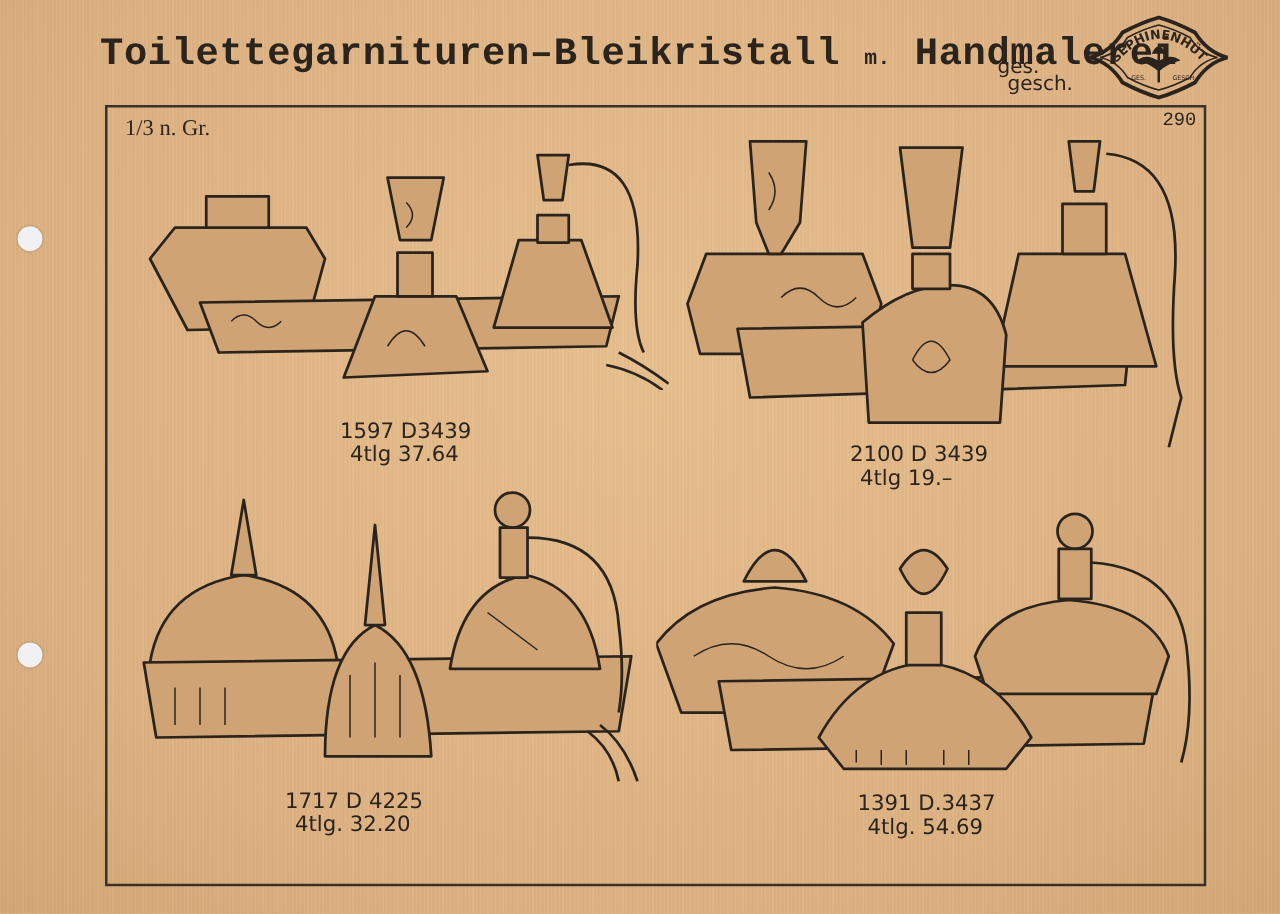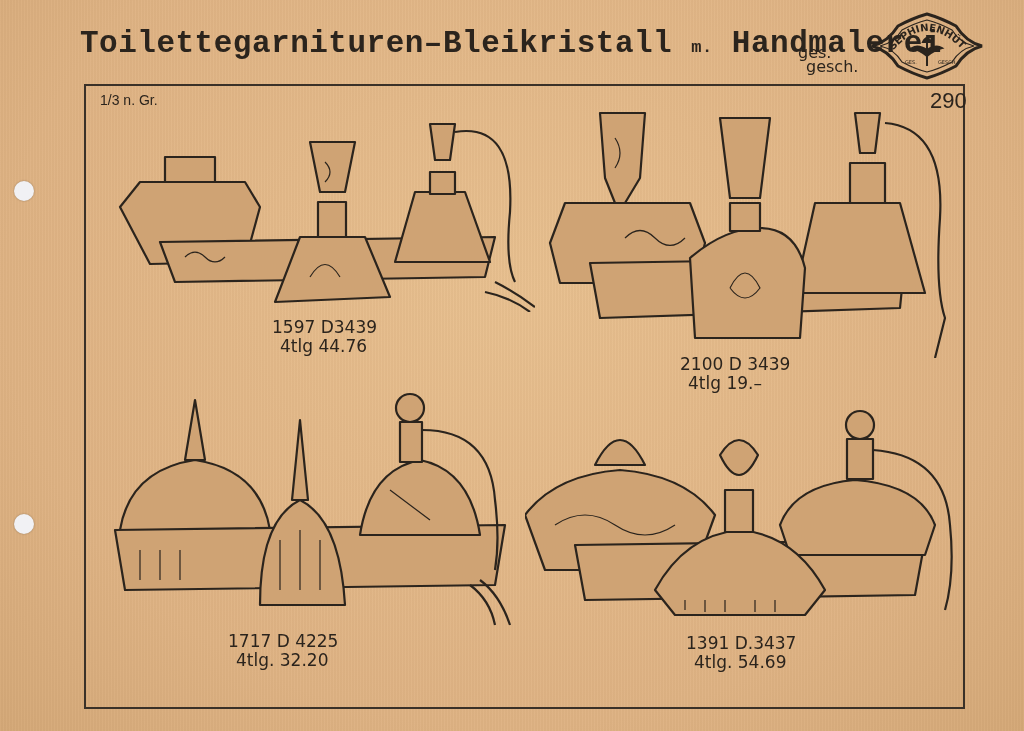--- a/index.html
+++ b/index.html
@@ -8,22 +8,22 @@
       repeating-linear-gradient(90deg,rgba(255,255,255,0.025) 0 1px,rgba(0,0,0,0.02) 1px 3px),
       radial-gradient(ellipse at 50% 40%,#e8c08f 0%,#deb283 70%,#d4a877 100%);}
   .hole{position:absolute;width:20px;height:20px;border-radius:50%;background:#f1f1f4;box-shadow:0 0 2px rgba(0,0,0,0.3);}
   .title{position:absolute;left:80px;top:26px;font-size:31px;font-weight:bold;letter-spacing:0.5px;font-family:Liberation Mono, monospace;white-space:nowrap;}
   .title .small{font-size:17px;font-weight:bold;}
   .ges{position:absolute;left:798px;top:46px;font-size:16px;line-height:14px;font-family:"DejaVu Sans",sans-serif;}
   .ges span{display:block;}
   .ges span+span{margin-left:8px;}
   .logo{position:absolute;left:868px;top:12px;width:118px;height:68px;}
   .frame{position:absolute;left:84px;top:84px;width:881px;height:625px;border:2px solid #3a3128;box-sizing:border-box;}
-  .scale{position:absolute;left:100px;top:92px;font-size:14px;font-family:Liberation Sans, sans-serif;}
-  .pageno{position:absolute;left:930px;top:88px;font-size:22px;font-family:Liberation Sans, sans-serif;}
+  .scale{position:absolute;left:100px;top:92px;font-size:18px;font-family:Liberation Serif, serif;}
+  .pageno{position:absolute;left:930px;top:88px;font-size:15px;font-family:Liberation Mono, monospace;}
   .caption{position:absolute;font-family:"DejaVu Sans",sans-serif;font-size:17px;line-height:19px;text-align:left;white-space:nowrap;}
   .caption .l2{display:block;padding-left:8px;}
   .illus{position:absolute;}
   .illus svg{width:100%;height:100%;}
   .ink{fill:none;stroke:#2b241d;stroke-width:2.2;stroke-linejoin:round;}
   .inkf{fill:#cfa374;stroke:#2b241d;stroke-width:2.2;stroke-linejoin:round;}
   .thin{fill:none;stroke:#2b241d;stroke-width:1.2;}
 </style>
 </head>
 <body>
@@ -70,23 +70,23 @@
     <rect class="inkf" x="315" y="60" width="25" height="22"></rect>
     <path class="inkf" d="M315 12 L340 12 L335 48 L320 48Z"></path>
     <path class="ink" d="M340 20 Q400 10 395 100 Q390 150 400 170" stroke-width="3"></path>
     <path class="inkf" d="M185 125 L250 125 L275 185 L160 190Z"></path>
     <rect class="inkf" x="203" y="90" width="28" height="35"></rect>
     <path class="inkf" d="M195 30 L240 30 L230 80 L205 80Z"></path>
     <path class="thin" d="M195 165 q15 -25 30 0 M210 50 q10 10 0 20"></path>
     <path class="ink" d="M380 170 q20 10 40 25 M370 180 q25 5 45 20"></path>
   </svg>
 </div>
-<div class="caption" style="left:272px;top:318px">
+<div class="caption" style="left:272px;top:336px">
   <span>1597 D3439</span>
-  <span class="l2">4tlg 44.76</span>
+  <span class="l2">4tlg 37.64</span>
 </div>
 
 <div class="illus" style="left:545px;top:108px;width:420px;height:250px">
   <svg viewBox="0 0 420 250">
     <path class="inkf" d="M5 135 L20 95 L145 95 L160 135 L150 175 L15 175Z"></path>
     <path class="inkf" d="M55 5 L100 5 L95 70 L80 95 L70 95 L60 70Z"></path>
     <path class="inkf" d="M45 155 L360 150 L355 200 L55 210Z"></path>
     <path class="inkf" d="M270 95 L355 95 L380 185 L250 185Z"></path>
     <path class="inkf" d="M310 5 L335 5 L330 45 L315 45Z"></path>
     <rect class="inkf" x="305" y="55" width="35" height="40"></rect>

